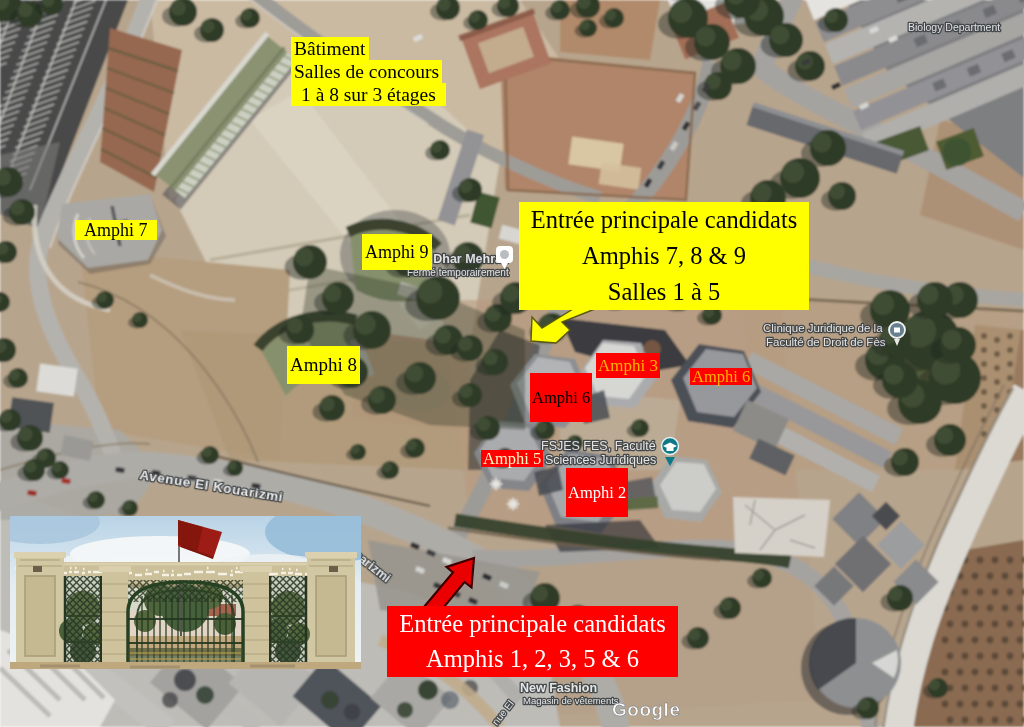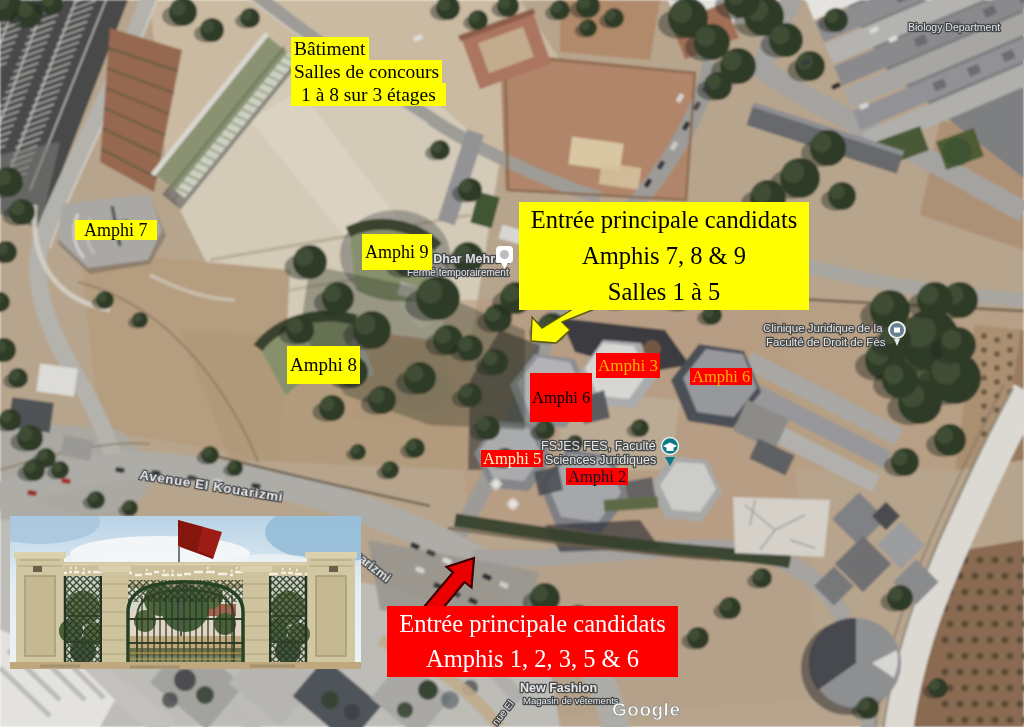--- a/index.html
+++ b/index.html
@@ -995,16 +995,16 @@
 <div class="yl" style="left:519px;top:202px;width:290px;height:108px;text-align:center;font-size:24.5px;line-height:36px">Entrée principale candidats<br>Amphis 7, 8 &amp; 9<br>Salles 1 à 5</div>
 
 <div class="rd" style="left:596px;top:353px;font-size:17px;padding:4px 2px;line-height:17px;color:#ffb100">Amphi 3</div>
 
 <div class="rd" style="left:690px;top:368px;font-size:16.5px;padding:0 2px;line-height:17px;color:#ffb100">Amphi 6</div>
 
 <div class="rd" style="left:530px;top:373px;font-size:16.5px;padding:16px 2px;line-height:17px;color:#000000">Amphi 6</div>
 
 <div class="rd" style="left:481px;top:450px;font-size:16.5px;padding:0 2px;line-height:17px;color:#fef9c3">Amphi 5</div>
 
-<div class="rd" style="left:566px;top:468px;font-size:16.5px;padding:0 2px;line-height:17px;color:#0f172a">Amphi 2</div>
+<div class="rd" style="left:566px;top:468px;font-size:16.5px;padding:16px 2px;line-height:17px;color:#ffffff">Amphi 2</div>
 
 <div class="rd" style="left:387px;top:606px;width:291px;height:71px;text-align:center;font-size:24.5px;line-height:35px;color:#ffffff">Entrée principale candidats<br>Amphis 1, 2, 3, 5 &amp; 6</div>
 </div>
 
 </body></html>

